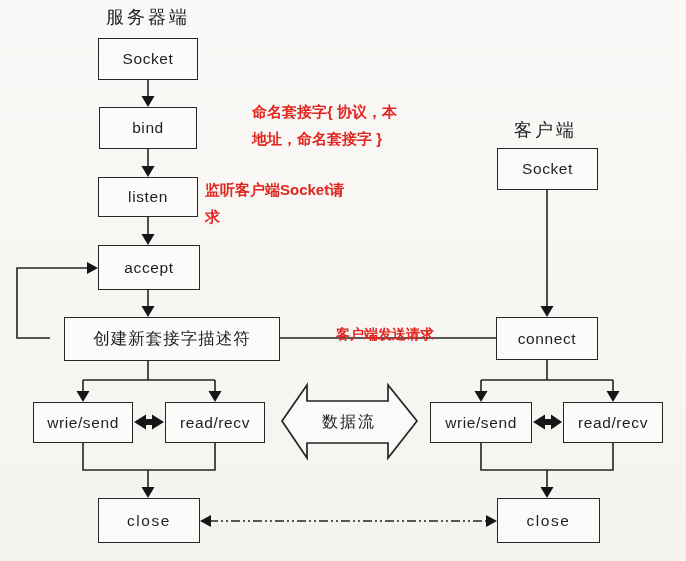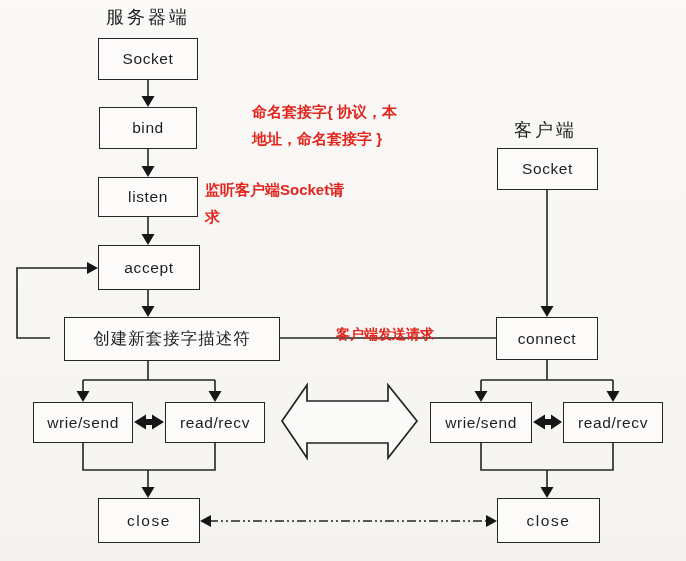--- a/index.html
+++ b/index.html
@@ -107,14 +107,15 @@
   <div class="note" style="left:205px;top:98px;margin-left:47px;">
     <div>命名套接字{ 协议，本</div>
     <div>地址，命名套接字 }</div>
   </div>
   <div class="note" style="left:205px;top:176px;">
     <div>监听客户端Socket请</div>
     <div>求</div>
   </div>
   <div class="note small" style="left:336px;top:321px;">客户端发送请求</div>
 
+  <div class="flowlabel">数据流</div>
 
 </div>
 
 </body></html>

